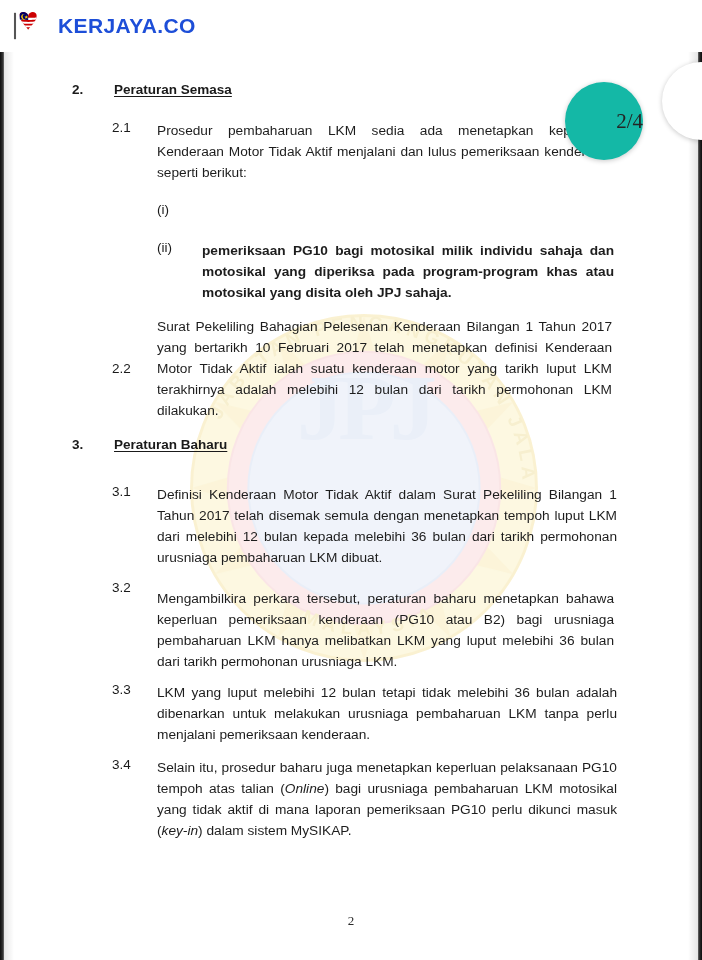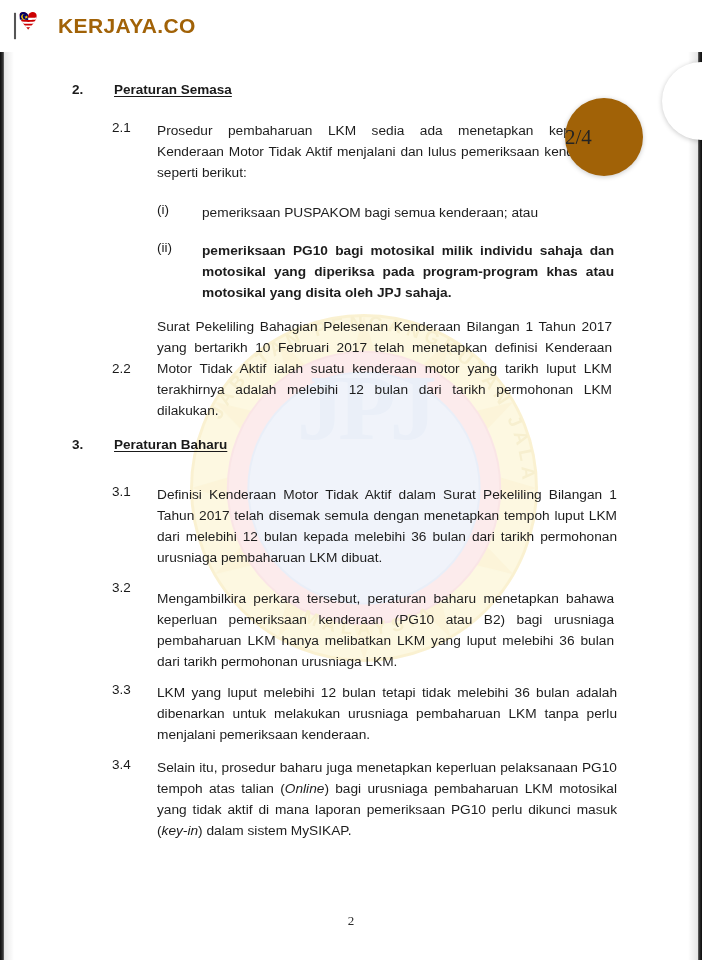--- a/index.html
+++ b/index.html
@@ -36,21 +36,21 @@
   #brandbar {
     position: absolute; left: 0; top: 0; width: 100%; height: 52px;
     display: flex; align-items: center; gap: 8px;
     padding-left: 12px;
     background: #ffffff;
     z-index: 6;
   }
   #brand-mark { width: 38px; height: 32px; flex: 0 0 auto; }
   #brand-text {
     font-size: 21px; font-weight: 800; letter-spacing: .4px;
-    color: #a16207;
+    color: #1d4ed8;
     font-family: "Liberation Sans", sans-serif;
   }
 
   
   #watermark {
     position: absolute;
     left: 168px; top: 292px;
     width: 392px; height: 392px;
     opacity: .30;
     z-index: 1;
@@ -85,26 +85,26 @@
     font-size: 13.7px;
     line-height: 21px;
     text-align: justify;
     color: #1d1d1d;
   }
   .para i { font-style: italic; }
 
   
   #page-pill {
     position: absolute;
-    left: 565px; top: 98px;
+    left: 565px; top: 82px;
     width: 78px; height: 78px;
     border-radius: 50%;
-    background: #a16207;
+    background: #14b8a6;
     box-shadow: 0 1px 5px rgba(0,0,0,.22);
-    display: flex; align-items: center; justify-content: flex-start;
+    display: flex; align-items: center; justify-content: flex-end;
     z-index: 8;
   }
   #page-pill span {
     font-size: 21px; color: #242424;
     font-family: "Liberation Serif", serif;
   }
   #page-pill-next {
     position: absolute;
     left: 662px; top: 62px;
     width: 78px; height: 78px;
@@ -208,21 +208,20 @@
       <div class="heading">Peraturan Semasa</div>
     </div>
 
     <div class="sec" style="left:112px; top:68px; width:497px;">
       <div class="num-l2">2.1</div>
       <div class="para" style="width:452px;">Prosedur pembaharuan LKM sedia ada menetapkan keperluan Kenderaan  Motor Tidak Aktif menjalani dan lulus pemeriksaan kenderaan seperti berikut:</div>
     </div>
 
     <div class="sec" style="left:157px; top:150px; width:460px;">
       <div class="num-rom">(i)</div>
-      <div class="para" style="width:412px; text-align:left;">pemeriksaan PUSPAKOM bagi semua kenderaan; atau</div>
     </div>
 
     <div class="sec" style="left:157px; top:188px; width:460px;">
       <div class="num-rom">(ii)</div>
       <div class="para" style="width:412px;font-weight:bold;">pemeriksaan PG10 bagi motosikal milik individu sahaja dan motosikal yang diperiksa pada program-program khas atau motosikal yang disita oleh JPJ sahaja.</div>
     </div>
 
     <div class="sec" style="left:112px; top:264px; width:500px;align-items:center;">
       <div class="num-l2">2.2</div>
       <div class="para" style="width:455px;">Surat Pekeliling Bahagian Pelesenan Kenderaan Bilangan 1 Tahun 2017 yang bertarikh 10 Februari 2017 telah menetapkan definisi Kenderaan Motor Tidak Aktif ialah suatu kenderaan motor yang tarikh luput LKM terakhirnya adalah melebihi 12 bulan dari tarikh permohonan LKM dilakukan.</div>

